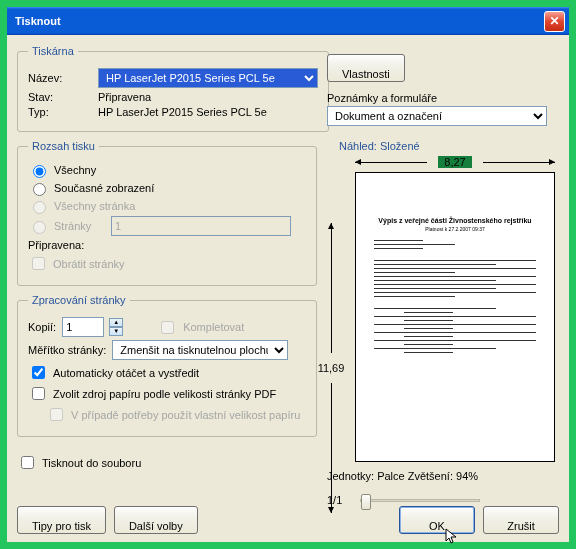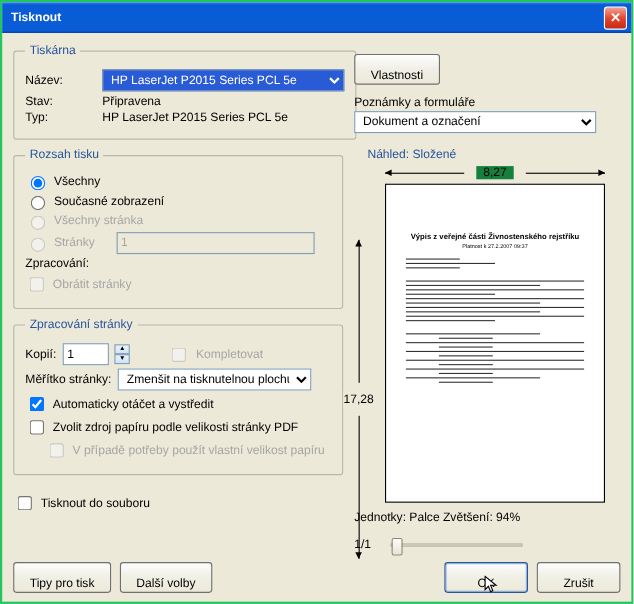--- a/index.html
+++ b/index.html
@@ -1,17 +1,17 @@
 <!DOCTYPE html>
 <html><head>
 <meta charset="utf-8">
 <style>
   * { box-sizing: border-box; font-family: Tahoma, sans-serif; font-size: 11px; }
   body { margin: 0; background: #ece9d8; }
-  .window { width: 576px; height: 549px; border: 2px solid #22c55e; background: #ece9d8; position: relative; }
+  .window { width: 576px; height: 549px; border: 7px solid #22c55e; background: #ece9d8; position: relative; }
   .titlebar { height: 28px; background: linear-gradient(to bottom, #3b8ef0 0%, #0a5bd6 8%, #0a5bd6 92%, #083fa8 100%); display: flex; align-items: center; padding: 0 4px 0 8px; color: #fff; font-weight: bold; font-size: 13px; }
   .titlebar .spacer { flex: 1; }
   .close-btn { width: 21px; height: 21px; background: linear-gradient(to bottom, #f6a095, #e1472e 50%, #c62a12); border: 1px solid #fff; border-radius: 3px; display:flex; align-items:center; justify-content:center; color:#fff; font-weight:bold; font-size:12px; cursor:pointer; }
   .content { position: absolute; top: 28px; left: 0; right: 0; bottom: 0; padding: 6px 10px 10px 10px; }
   fieldset { border: 1px solid #b9b8a9; border-radius: 3px; margin: 4px 0 8px 0; padding: 8px 10px 10px 10px; }
   legend { color: #28549c; padding: 0 4px; }
   .row { display: flex; align-items: center; margin: 3px 0; gap: 6px; }
   .lbl { width: 64px; }
   select, input[type="text"] { border: 1px solid #7f9db9; height: 20px; padding: 1px 3px; background: #fff; }
   select.wide { width: 220px; }
@@ -97,21 +97,21 @@
           <div class="radio-row disabled">
               <input type="radio" disabled="" style="">
               <span>Všechny stránka</span>
             </div>
           <div class="radio-row disabled">
               <input type="radio" disabled="" style="">
               <span style="width:52px">Stránky</span>
             <input type="text" disabled="" style="width: 180px;" value="1">
             </div>
           <div class="row">
-            <span>Zpracování:</span>
+            <span>Připravena:</span>
           </div>
           <div class="chk-row disabled">
               <input type="checkbox" disabled="" style="">
               <span>Obrátit stránky</span>
             </div>
         </fieldset>
 
         <fieldset>
           <legend>Zpracování stránky</legend>
           <div class="row">
@@ -199,21 +199,21 @@
           <div class="slider-track">
               <div class="slider-thumb"></div>
             </div>
         </div>
       </div>
     </div>
 
     <div class="dim-v">
       <div class="arrowU"></div>
         <div class="line-top"></div>
-      <span>17,28</span>
+      <span>11,69</span>
       <div class="line-bot"></div>
         <div class="arrowD"></div>
     </div>
 
     <div class="footer-row">
       <button class="btn">Tipy pro tisk</button>
       <button class="btn">Další volby</button>
       <div class="spacer"></div>
       <button class="btn default" style="width:76px">OK</button>
       <button class="btn" style="width:76px">Zrušit</button>

